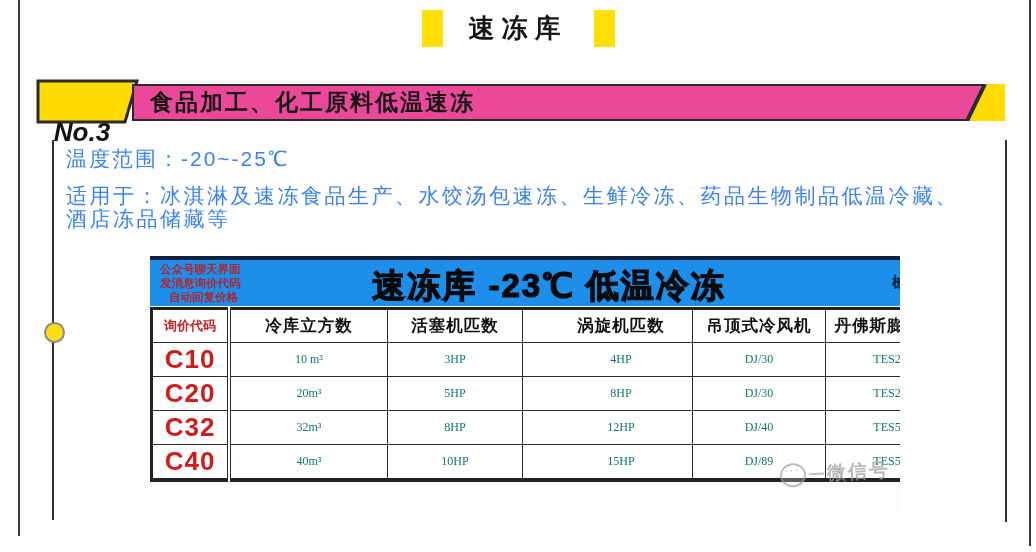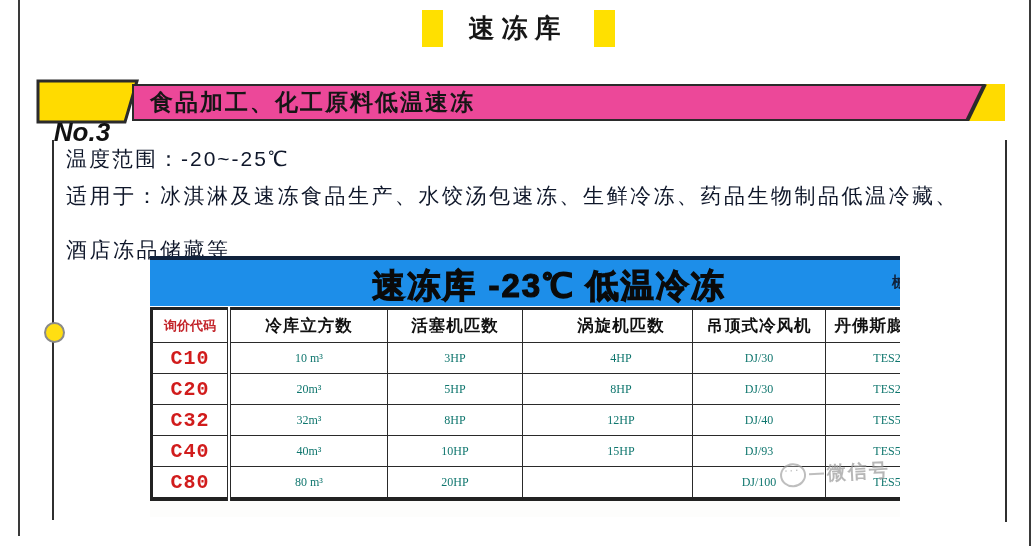--- a/index.html
+++ b/index.html
@@ -24,44 +24,44 @@
   .badge-label{position:absolute;left:0;top:1px;width:92px;height:24px;display:flex;align-items:center;justify-content:center;
     font-style:italic;font-weight:bold;font-size:26px;color:#111;margin-top:40px;}
 
   
   .section-bar{position:absolute;left:132px;top:84px;width:873px;height:37px;border:2px solid #2b2b2b;
     box-sizing:border-box;background:#ec4899;display:flex;align-items:center;padding-left:16px;}
   .section-title{font-size:23px;font-weight:bold;letter-spacing:2px;color:#161616;}
   .bar-end{position:absolute;right:-2px;top:-2px;width:46px;height:37px;}
 
   
-  .body-line{position:absolute;left:66px;width:940px;font-size:21px;color:#0f172a;letter-spacing:2.5px;white-space:nowrap;}
+  .body-line{position:absolute;left:66px;width:940px;font-size:21px;color:#3b82f6;letter-spacing:2.5px;white-space:nowrap;}
   #temp-line{top:145px;letter-spacing:2px;}
   #app-line-1{top:182px;}
-  #app-line-2{top:236px;}
+  #app-line-2{top:205px;}
 
   .yellow-dot{position:absolute;left:44px;top:322px;width:17px;height:17px;border-radius:50%;
     background:#FFDE12;border:2px solid #8a8a8a;box-sizing:content-box;}
 
   
   .photo{position:absolute;left:150px;top:256px;width:750px;height:261px;background:#fdfdfc;overflow:hidden;}
   .banner{position:relative;height:46px;background:#1D8EE9;border-top:4px solid #0f223d;}
   .banner-notes{position:absolute;left:10px;top:2px;color:#B5242C;font-size:11.5px;font-weight:bold;line-height:14px;}
   .banner-notes div:nth-child(3){padding-left:9px;}
   .banner-title{position:absolute;left:48px;right:0;top:4px;text-align:center;font-size:33px;font-weight:900;
     color:#0a0a0a;letter-spacing:2px;-webkit-text-stroke:1.2px #0a0a0a;white-space:nowrap;}
   .banner-partial{position:absolute;right:-7px;top:13px;font-size:15px;font-weight:bold;color:#10213a;}
 
   table.grid{border-collapse:collapse;table-layout:fixed;width:748px;margin-top:1px;
     border:3px solid #222;border-bottom:4px solid #222;background:#fff;}
   table.grid td,table.grid th{border:1.6px solid #2a2a2a;text-align:center;vertical-align:middle;overflow:hidden;}
   table.grid th{height:30px;font-size:16.5px;font-weight:bold;letter-spacing:1px;color:#111;}
   table.grid th.code-h{color:#C3242A;font-size:13px;letter-spacing:0;}
   table.grid td{height:28px;font-family:"Liberation Serif",serif;font-size:12px;color:#0f766e;}
-  table.grid td.code{font-family:Liberation Mono, monospace;font-weight:bold;font-size:20px;color:#D11C1C;letter-spacing:1px;}
+  table.grid td.code{font-family:Liberation Sans, sans-serif;font-weight:bold;font-size:26px;color:#D11C1C;letter-spacing:1px;}
   table.grid .c1{width:72px;border-right:4px double #2a2a2a;}
   table.grid .c2{width:154px;} table.grid .c3{width:132px;} table.grid .c4{width:140px;padding-left:28px;}
   table.grid .c5{width:130px;} table.grid .c6{width:120px;}
 
   
   .watermark{position:absolute;left:630px;top:204px;display:flex;align-items:center;gap:3px;
     color:#9a9a9a;opacity:0.7;transform:rotate(-3deg);}
   .wm-face{width:22px;height:20px;border:2px solid #a3a3a3;border-radius:50%;position:relative;background:rgba(255,255,255,0.35);}
   .wm-face::after{content:"\00b7\00b7\00b7";position:absolute;top:-3px;left:2px;font-size:13px;letter-spacing:1px;color:#a3a3a3;}
   .wm-dash{width:15px;height:2px;background:#a3a3a3;}
@@ -97,20 +97,25 @@
   </svg>
 </div>
 
 <div class="body-line" id="temp-line">温度范围：-20~-25℃</div>
 <div class="body-line" id="app-line-1">适用于：冰淇淋及速冻食品生产、水饺汤包速冻、生鲜冷冻、药品生物制品低温冷藏、</div>
 <div class="body-line" id="app-line-2">酒店冻品储藏等</div>
 
 <div class="photo">
 
   <div class="banner">
+    <div class="banner-notes">
+      <div>公众号聊天界面</div>
+      <div>发消息询价代码</div>
+      <div>自动回复价格</div>
+    </div>
     <div class="banner-title">速冻库 -23℃  低温冷冻</div>
     <div class="banner-partial">械</div>
   </div>
 
   <table class="grid">
     <tbody>
         <tr>
       <th class="c1 code-h">询价代码</th>
       <th class="c2">冷库立方数</th>
       <th class="c3">活塞机匹数</th>
@@ -140,29 +145,21 @@
       <td class="c3">8HP</td>
       <td class="c4">12HP</td>
       <td class="c5">DJ/40</td>
       <td class="c6">TES5</td>
     </tr>
     <tr>
       <td class="c1 code">C40</td>
       <td class="c2">40m³</td>
       <td class="c3">10HP</td>
       <td class="c4">15HP</td>
-      <td class="c5">DJ/93</td>
-      <td class="c6">TES5</td>
-    </tr>
-    <tr>
-      <td class="c1 code">C80</td>
-      <td class="c2">80 m³</td>
-      <td class="c3">20HP</td>
-      <td class="c4"></td>
-      <td class="c5">DJ/100</td>
+      <td class="c5">DJ/89</td>
       <td class="c6">TES5</td>
     </tr>
   </tbody>
     </table>
 
   <div class="watermark">
     <div class="wm-face"></div>
     <div class="wm-dash"></div>
     <div class="wm-text">微信号</div>
   </div>

